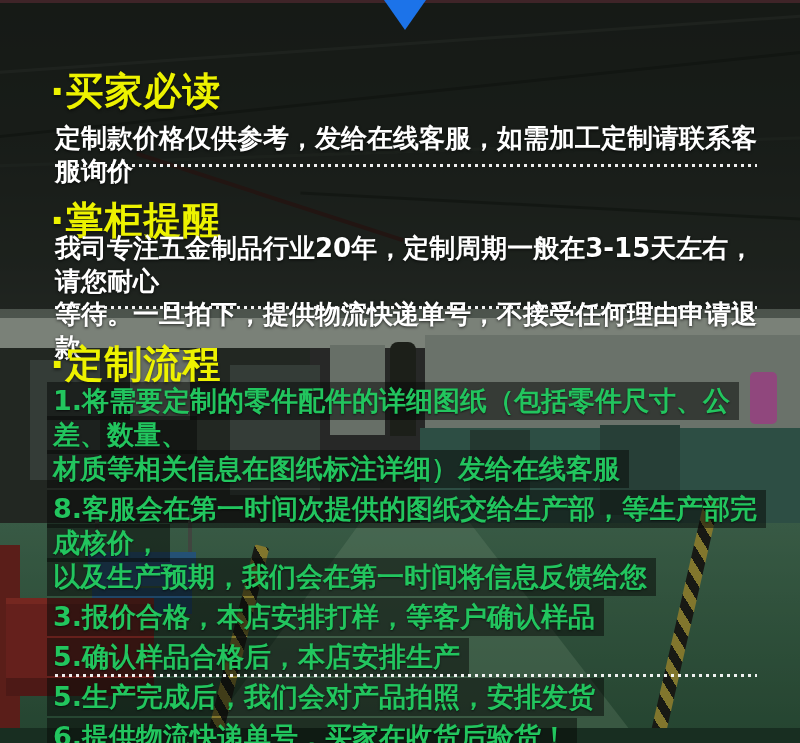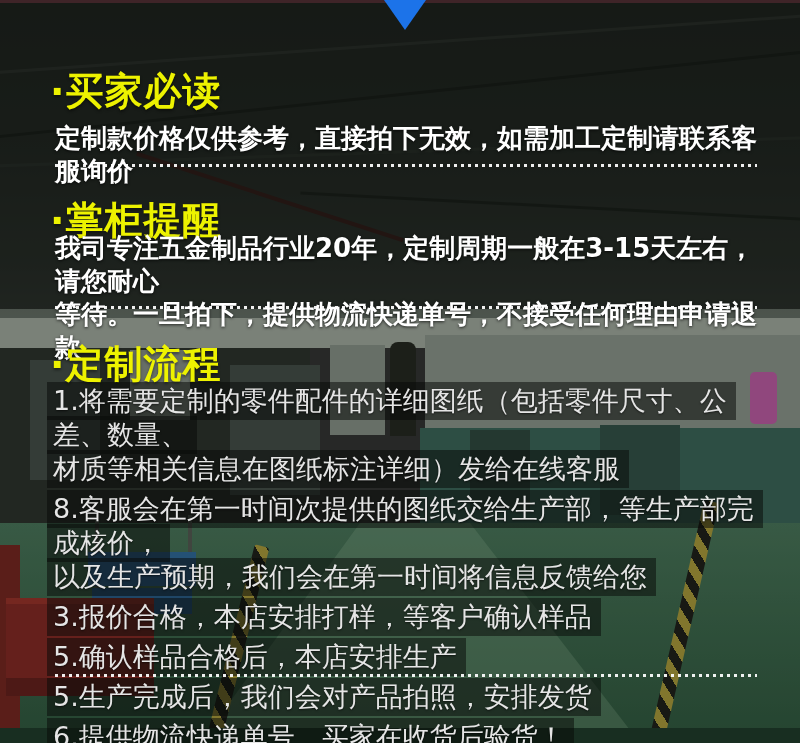--- a/index.html
+++ b/index.html
@@ -57,21 +57,21 @@
     font-weight:600;line-height:33px;white-space:pre-line;
     text-shadow:0 1px 3px rgba(0,0,0,0.75);}
   .p1{top:122px;}
   .p2{top:232px;}
   .dotted{position:absolute;left:55px;width:702px;height:3px;opacity:.93;
     background-image:repeating-linear-gradient(90deg,#ffffff 0 3px,transparent 3px 7px);}
   .d1{top:164px;}
   .d2{top:306px;}
   .d3{top:674px;}
   .steps{position:absolute;left:47px;top:384px;width:726px;}
-  .step{margin:0 0 6px 0;font-size:27px;font-weight:400;color:#e5e5e5;
+  .step{margin:0 0 6px 0;font-size:27px;font-weight:700;color:#22c55e;
     line-height:34px;white-space:pre-line;}
   .step > span{background:rgba(8,10,8,0.52);padding:3px 9px 4px 6px;
     -webkit-box-decoration-break:clone;box-decoration-break:clone;
     text-shadow:0 1px 2px rgba(0,0,0,0.6);}
 </style>
 </head>
 <body>
 
 <div id="stage">
 
@@ -107,21 +107,21 @@
     <div class="abs bottom-strip"></div>
     <div class="abs overlay-full"></div>
     <div class="abs overlay-top"></div>
     <div class="abs top-maroon"></div>
   </div>
 
   <div class="fg">
     <div class="down-arrow"></div>
 
     <div class="heading h1">·买家必读</div>
-    <div class="body-text p1">定制款价格仅供参考，直接拍下无效，如需加工定制请联系客服询价</div>
+    <div class="body-text p1">定制款价格仅供参考，发给在线客服，如需加工定制请联系客服询价</div>
     <div class="dotted d1"></div>
 
     <div class="heading h2">·掌柜提醒</div>
     <div class="body-text p2">我司专注五金制品行业20年，定制周期一般在3-15天左右，请您耐心
 等待。一旦拍下，提供物流快递单号，不接受任何理由申请退款</div>
     <div class="dotted d2"></div>
 
     <div class="heading h3">·定制流程</div>
 
     <div class="steps">

